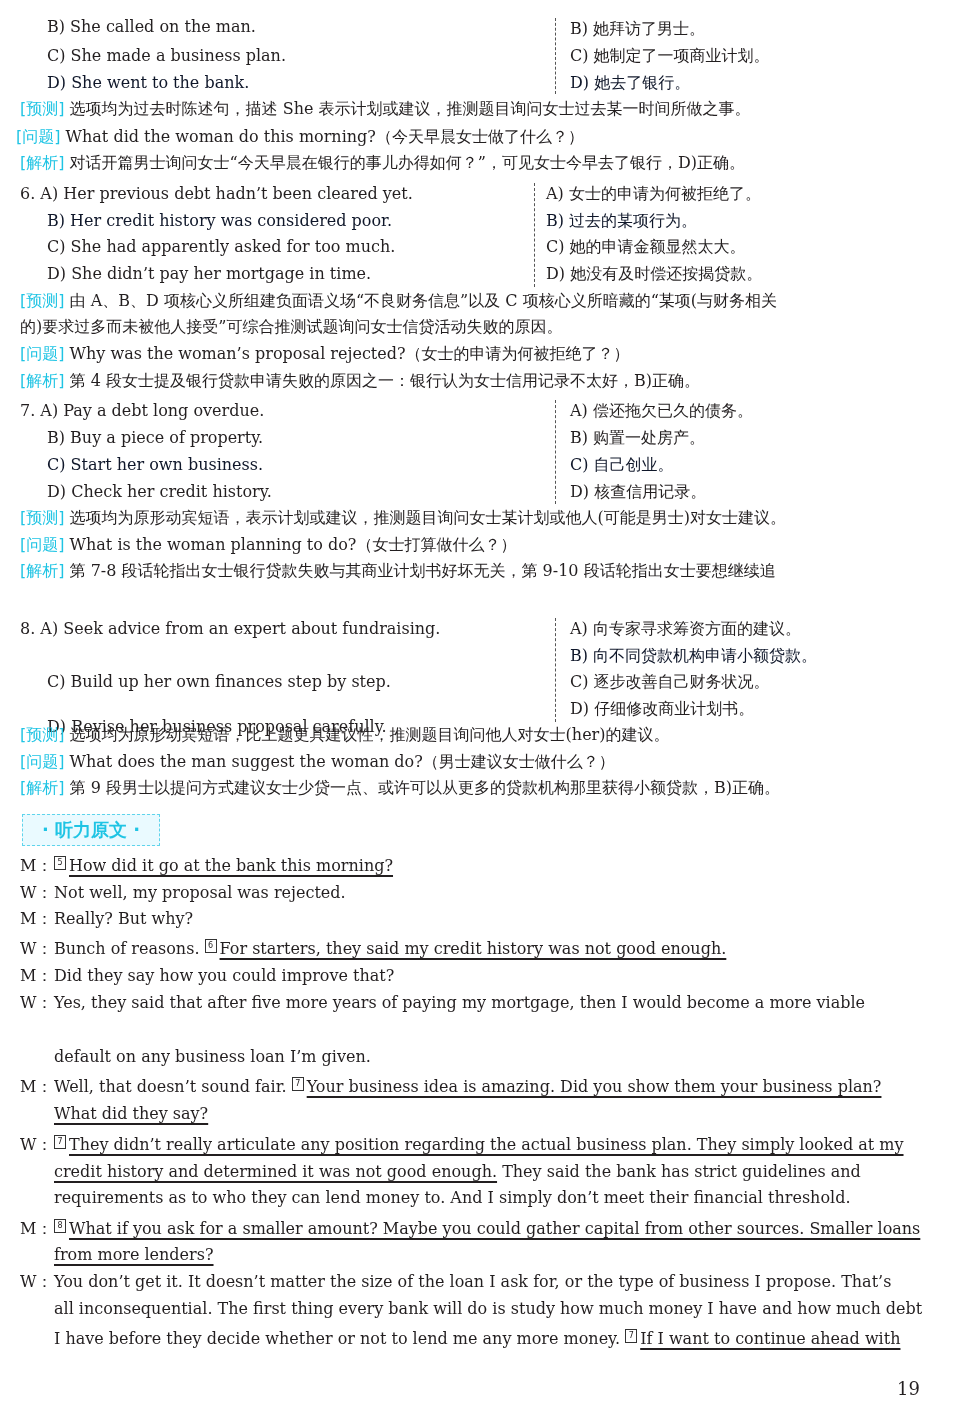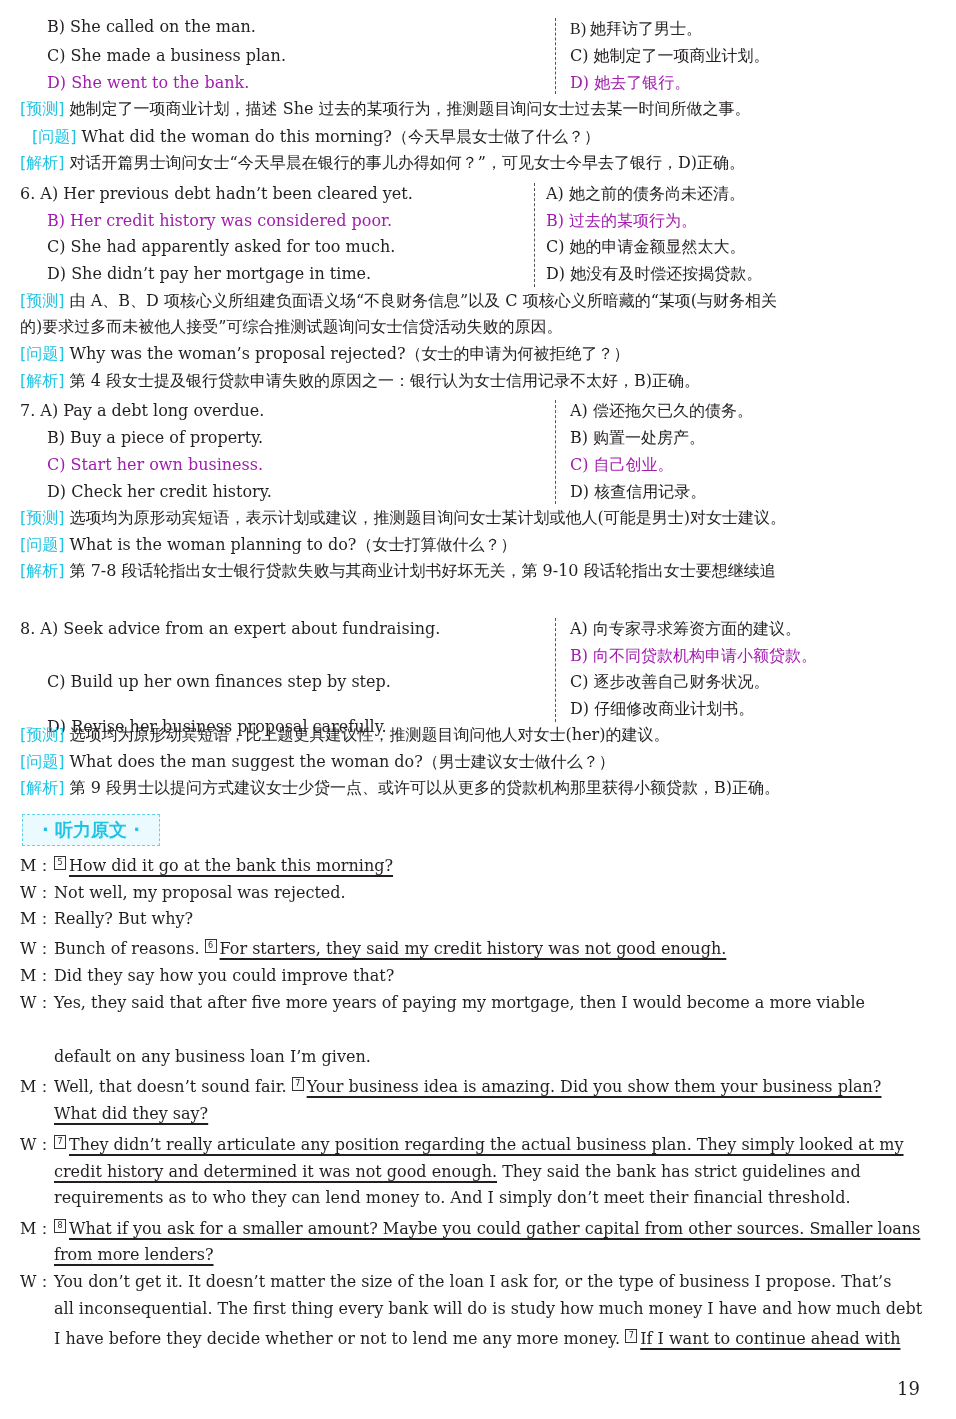--- a/index.html
+++ b/index.html
@@ -4,21 +4,21 @@
 <style>
   html, body { margin: 0; padding: 0; background: #ffffff; }
   body {
     width: 956px; height: 1419px; position: relative; overflow: hidden;
     font-family: "DejaVu Serif", "Liberation Serif", serif;
     color: #231f20;
     font-size: 16px;
   }
   .page { position: absolute; left: 0; top: 0; width: 956px; height: 1419px; }
   .line { position: absolute; white-space: nowrap; line-height: 22px; }
-  .cyan { color: #a21caf; }
+  .cyan { color: #0f172a; }
   .tag { color: #1fc4e4; font-family: "DejaVu Sans", "Liberation Sans", sans-serif; font-size: 16px; }
   .divider {
     position: absolute; width: 0; border-left: 1px dashed #555;
   }
   .section-title {
     position: absolute; left: 22px; top: 814px; width: 136px; height: 30px;
     border: 1px dashed #5fd4ec; background: #eafaff;
     color: #1fc4e4; font-family: "DejaVu Sans", "Liberation Sans", sans-serif;
     font-size: 18px; font-weight: bold; line-height: 30px; text-align: center;
   }
@@ -33,43 +33,43 @@
 </style>
 </head>
 <body>
 
 <div class="page">
 
   <div class="line" style="left:47px;top:16px;">B) She called on the man.</div>
   <div class="line" style="left:47px;top:45px;">C) She made a business plan.</div>
   <div class="line cyan" style="left:47px;top:72px;">D) She went to the bank.</div>
   <div class="divider" style="left:555px;top:18px;height:76px;"></div>
-  <div class="line" style="left:570px;top:18px;font-family:Liberation Serif, serif;">B) 她拜访了男士。</div>
+  <div class="line" style="left:570px;top:18px;">B) 她拜访了男士。</div>
   <div class="line" style="left:570px;top:45px;">C) 她制定了一项商业计划。</div>
   <div class="line cyan" style="left:570px;top:72px;">D) 她去了银行。</div>
 
   <div class="line" style="left:20px;top:98px;">
     <span class="tag">[预测]</span>
-    <span>她制定了一项商业计划，描述 She 过去的某项行为，推测题目询问女士过去某一时间所做之事。</span>
+    <span>选项均为过去时陈述句，描述 She 表示计划或建议，推测题目询问女士过去某一时间所做之事。</span>
   </div>
-  <div class="line" style="left:32px;top:126px;">
+  <div class="line" style="left:16px;top:126px;">
     <span class="tag">[问题]</span>
     <span>What did the woman do this morning?（今天早晨女士做了什么？）</span>
   </div>
   <div class="line" style="left:20px;top:152px;">
     <span class="tag">[解析]</span>
     <span>对话开篇男士询问女士“今天早晨在银行的事儿办得如何？”，可见女士今早去了银行，D)正确。</span>
   </div>
 
   <div class="line" style="left:20px;top:183px;">6. A) Her previous debt hadn’t been cleared yet.</div>
   <div class="line cyan" style="left:47px;top:210px;">B) Her credit history was considered poor.</div>
   <div class="line" style="left:47px;top:236px;">C) She had apparently asked for too much.</div>
   <div class="line" style="left:47px;top:263px;">D) She didn’t pay her mortgage in time.</div>
   <div class="divider" style="left:534px;top:183px;height:104px;"></div>
-  <div class="line" style="left:546px;top:183px;">A) 她之前的债务尚未还清。</div>
+  <div class="line" style="left:546px;top:183px;">A) 女士的申请为何被拒绝了。</div>
   <div class="line cyan" style="left:546px;top:210px;">B) 过去的某项行为。</div>
   <div class="line" style="left:546px;top:236px;">C) 她的申请金额显然太大。</div>
   <div class="line" style="left:546px;top:263px;">D) 她没有及时偿还按揭贷款。</div>
 
   <div class="line" style="left:20px;top:290px;">
     <span class="tag">[预测]</span>
     <span>由 A、B、D 项核心义所组建负面语义场“不良财务信息”以及 C 项核心义所暗藏的“某项(与财务相关</span>
   </div>
   <div class="line" style="left:20px;top:316px;">的)要求过多而未被他人接受”可综合推测试题询问女士信贷活动失败的原因。</div>
   <div class="line" style="left:20px;top:343px;">

